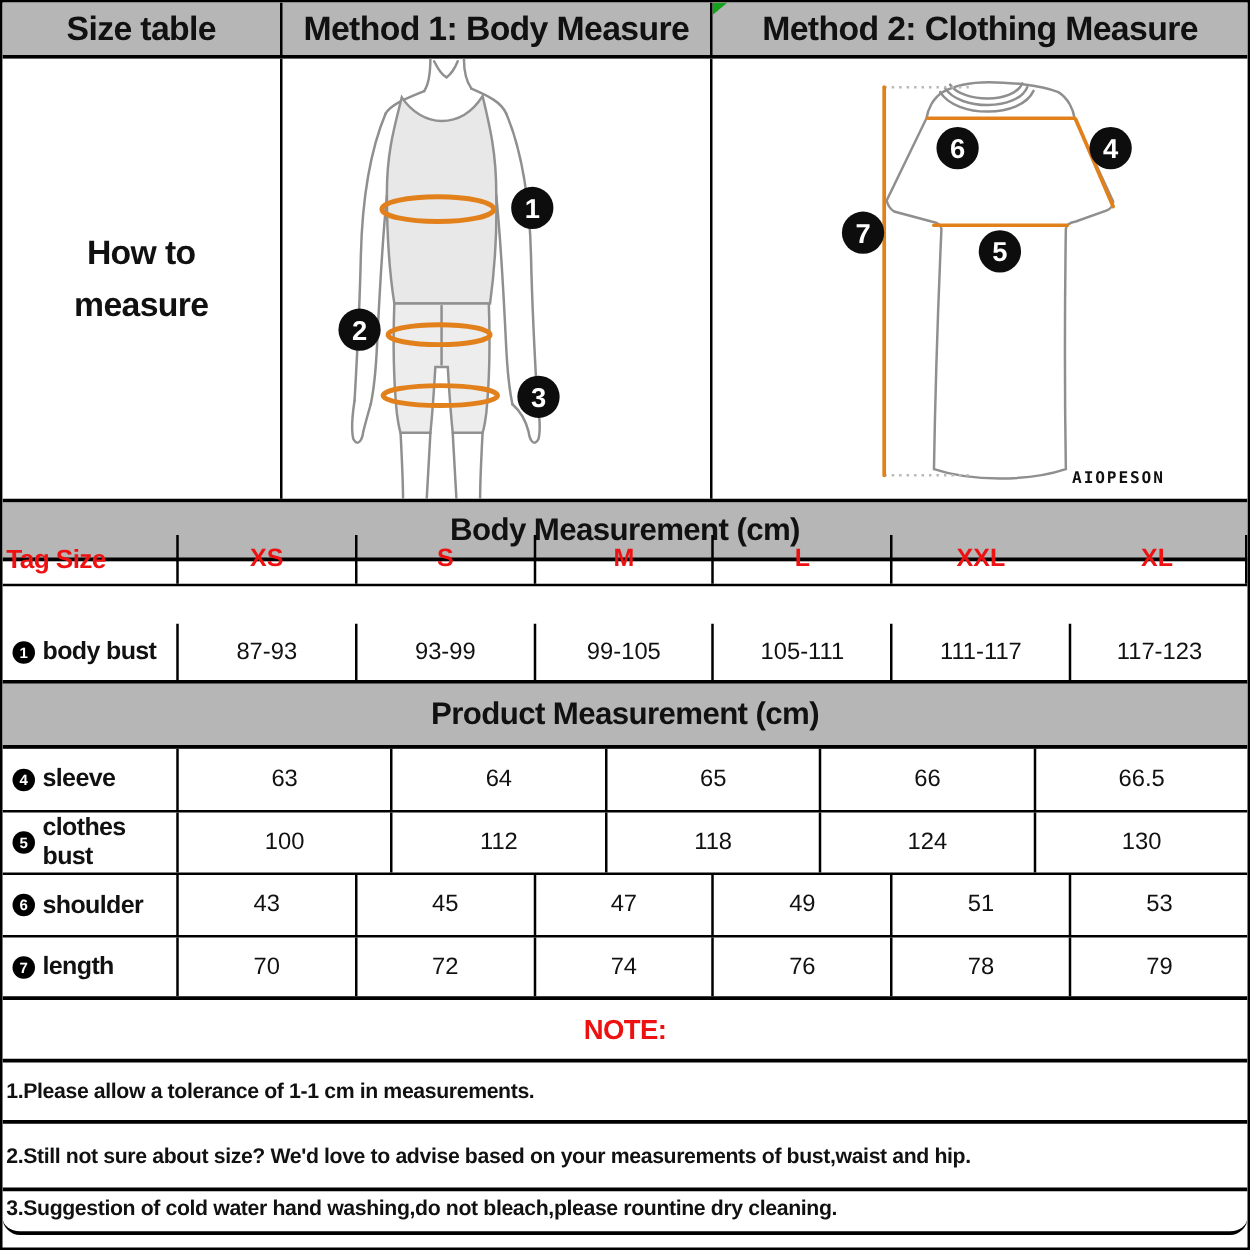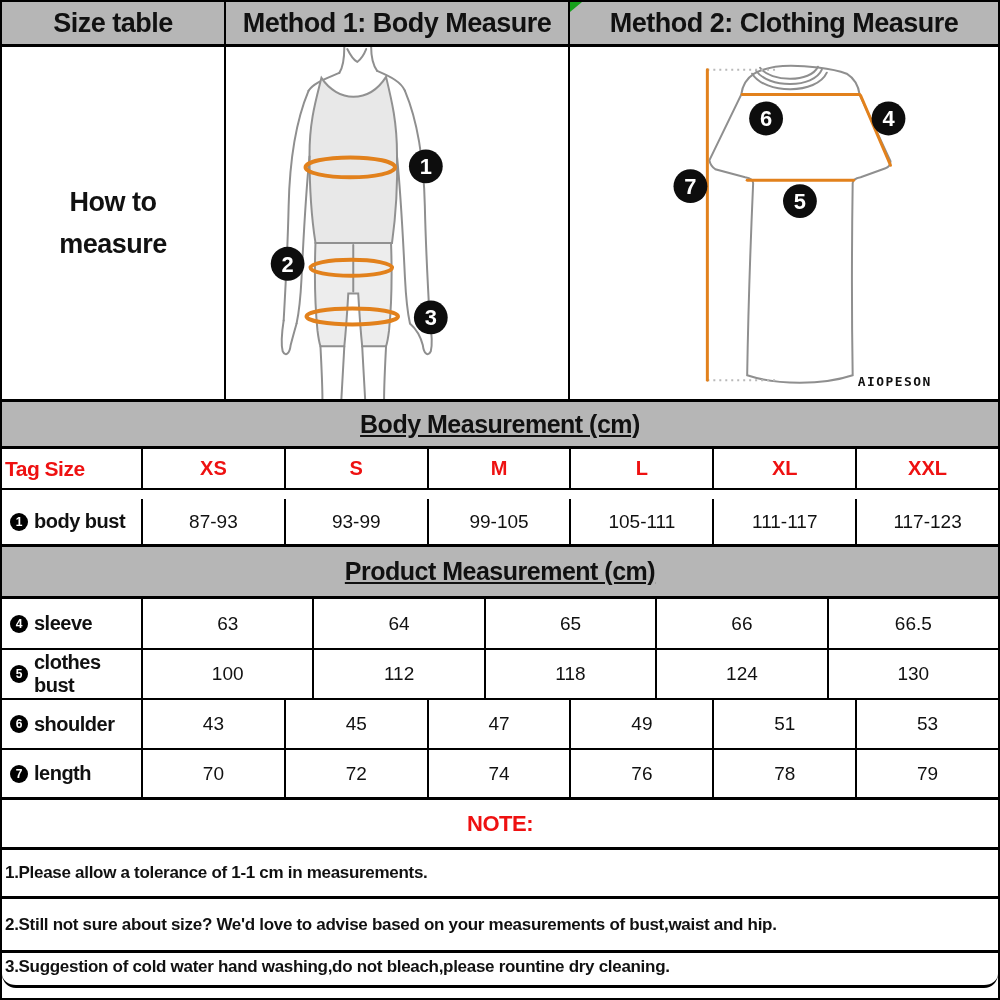--- a/index.html
+++ b/index.html
@@ -19,26 +19,26 @@
   .r-top .cell{font-size:27px;font-weight:bold;letter-spacing:-0.5px;}
   .c1{width:224px;} .c2{width:344px;} .c3{width:428px;flex:1;}
   
   .r-illus{top:45px;height:355px;background:#fff;}
   .howto{flex-direction:column;font-size:27px;font-weight:bold;line-height:42px;letter-spacing:-0.5px;}
   .illus-cell{position:relative;padding:0;overflow:hidden;}
   
   .r-sec1{top:400px;height:47px;}
   .r-sec2{top:545px;height:52px;}
   .sec-title{width:100%;display:flex;align-items:center;justify-content:center;
-    font-size:25px;font-weight:bold;letter-spacing:-0.5px;text-decoration:underline;}
+    font-size:25px;font-weight:bold;letter-spacing:-0.5px;}
   
   .mrow .cell{flex:1;font-size:19px;}
   .mrow .lab{flex:none;width:141px;justify-content:flex-start;padding-left:3px;
     font-size:20px;font-weight:bold;letter-spacing:-0.5px;}
-  .r-sizes{top:447px;height:41px;}
+  .r-sizes{top:426px;height:41px;}
   .r-sizes .cell{color:#ee1111;font-weight:bold;font-size:20px;}
   .r-sizes .lab{color:#ee1111;font-size:21px;}
   .r-bust{top:497px;height:48px;}
   .r-sleeve{top:597px;height:51px;}
   .r-cbust{top:648px;height:50px;}
   .r-shoulder{top:698px;height:50px;}
   .r-length{top:748px;height:50px;}
   .cnum{display:inline-flex;align-items:center;justify-content:center;
     width:18px;height:18px;border-radius:50%;background:#000;color:#fff;
     font-size:12px;font-weight:bold;margin:0 6px 0 5px;flex:none;letter-spacing:0;}
@@ -172,22 +172,22 @@
   <div class="row r-sec1 gray bb3">
     <div class="sec-title">Body Measurement (cm)</div>
   </div>
 
   <div class="row r-sizes mrow bb2">
     <div class="cell lab vline">Tag Size</div>
     <div class="cell vline">XS</div>
     <div class="cell vline">S</div>
     <div class="cell vline">M</div>
     <div class="cell vline">L</div>
+    <div class="cell">XXL</div>
     <div class="cell vline">XL</div>
-    <div class="cell">XXL</div>
   </div>
 
   <div class="row r-bust mrow bb3">
     <div class="cell lab vline">
       <span class="cnum">1</span>
       <span>body bust</span>
     </div>
     <div class="cell vline">87-93</div>
     <div class="cell vline">93-99</div>
     <div class="cell vline">99-105</div>

